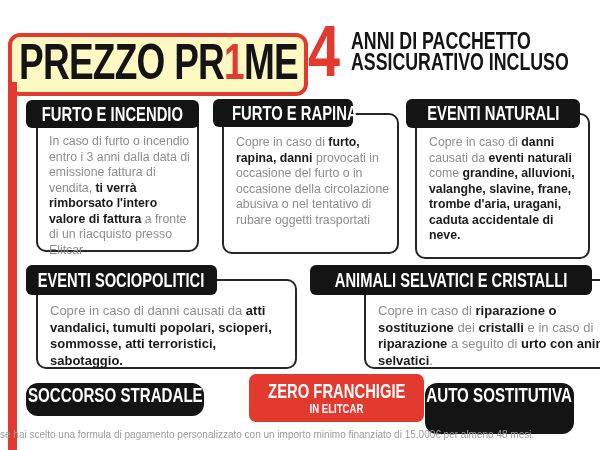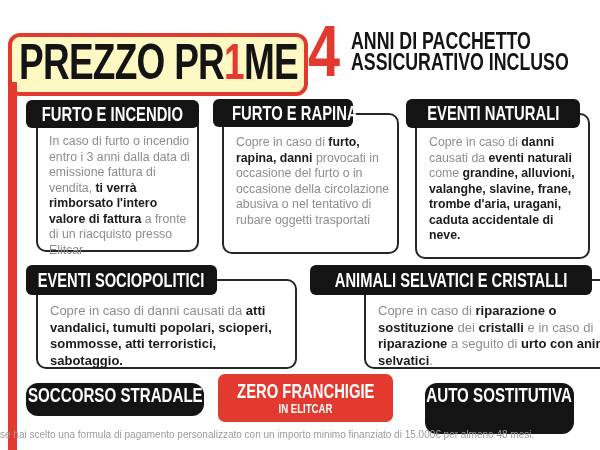--- a/index.html
+++ b/index.html
@@ -77,21 +77,21 @@
   .p4 p,.p5 p{font-size:13px;line-height:16.5px;}
   
   .bbadge{
     position:absolute;background:var(--ink);color:#fff;border-radius:12px;
     display:flex;align-items:flex-start;justify-content:center;
   }
   .bbadge .cond{font-size:21px;transform:scaleX(0.72);}
   .soccorso{left:26px;top:383px;width:178px;height:33px;}
   .auto{left:425px;top:383px;width:149px;height:51px;}
   .zero-box{
-    position:absolute;left:218px;top:374px;width:175px;height:48px;
+    position:absolute;left:249px;top:374px;width:175px;height:48px;
     background:var(--red);border-radius:7px;color:#fff;
     display:flex;flex-direction:column;align-items:center;justify-content:center;
   }
   .zero-box .z1{font-size:20px;line-height:21px;}
   .zero-box .z2{font-size:13px;line-height:14px;}
   .footnote{
     position:absolute;left:0;top:429px;width:600px;text-align:left;
     font-size:10px;color:#9b9b9b;
   }
 </style>

